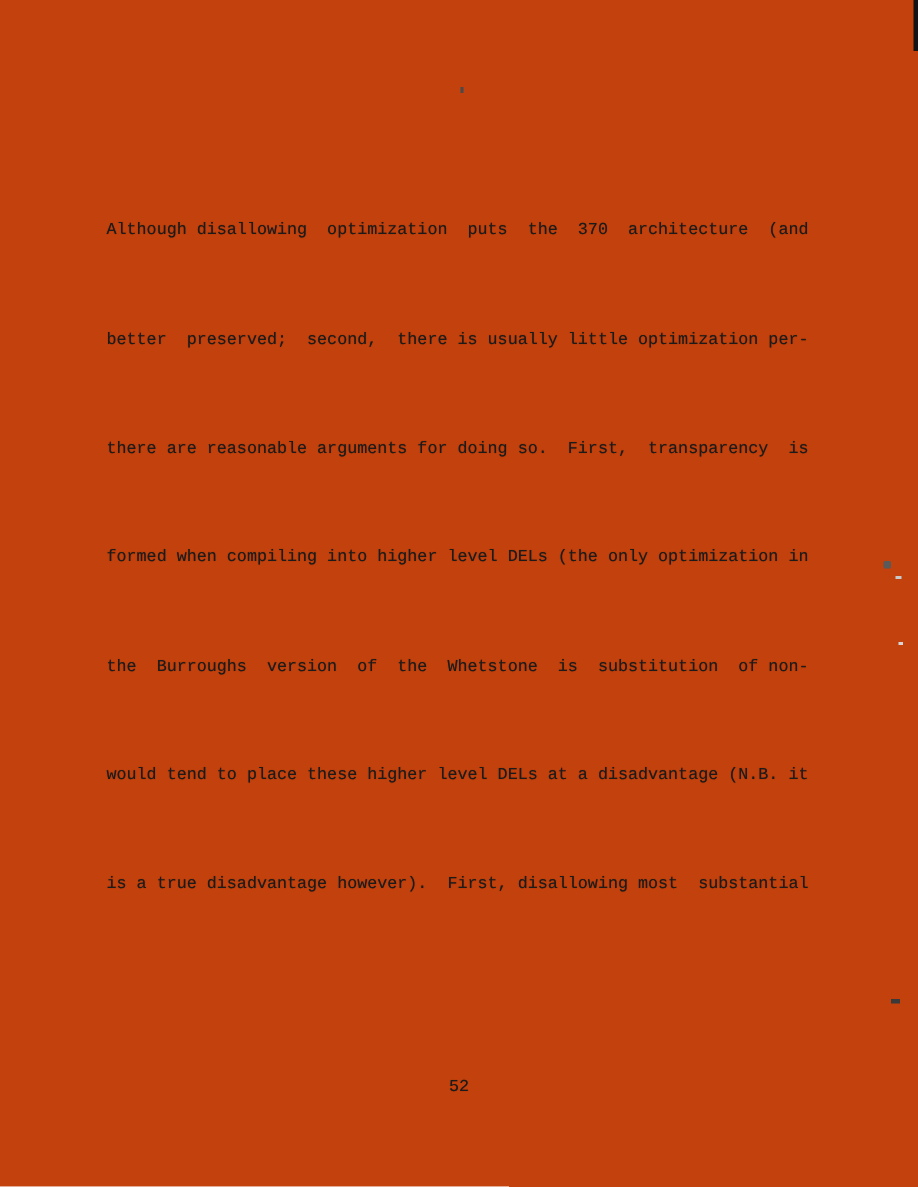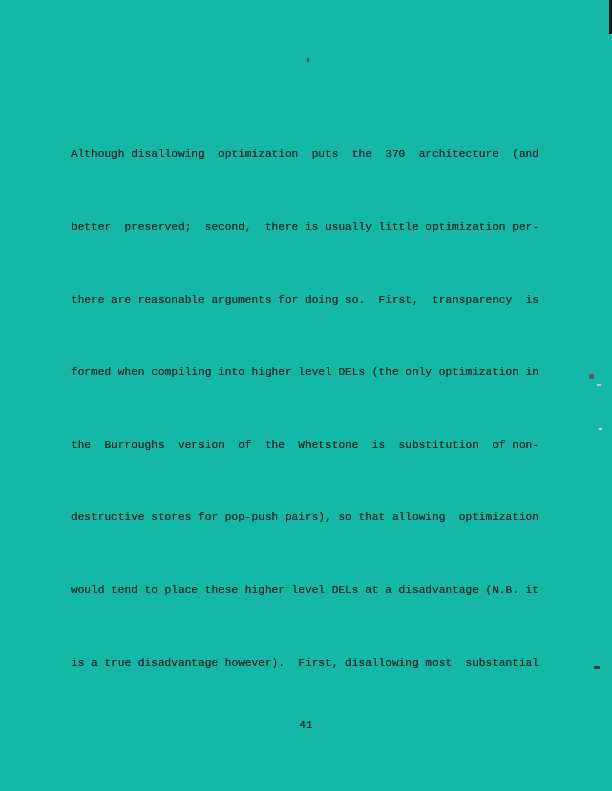--- a/index.html
+++ b/index.html
@@ -4,21 +4,21 @@
 <style>
   html, body {
     margin: 0;
     padding: 0;
     background: #ffffff;
   }
   .page {
     position: relative;
     width: 612px;
     height: 791px;
-    background: #14b8a6;
+    background: #c2410c;
     overflow: hidden;
     font-family: "Liberation Mono", "DejaVu Sans Mono", monospace;
   }
   .body-text {
     position: absolute;
     left: 71px;
     top: 94px;
     width: 470px;
     color: #1b1b1b;
     font-size: 11.15px;
@@ -77,42 +77,41 @@
 <body>
 
 <div class="page">
 
   <div class="body-text">
     <div class="text-line">Although disallowing  optimization  puts  the  370  architecture  (and</div>
     <div class="text-line">better  preserved;  second,  there is usually little optimization per-</div>
     <div class="text-line">there are reasonable arguments for doing so.  First,  transparency  is</div>
     <div class="text-line">formed when compiling into higher level DELs (the only optimization in</div>
     <div class="text-line">the  Burroughs  version  of  the  Whetstone  is  substitution  of non-</div>
-    <div class="text-line">destructive stores for pop-push pairs), so that allowing  optimization</div>
     <div class="text-line">would tend to place these higher level DELs at a disadvantage (N.B. it</div>
     <div class="text-line">is a true disadvantage however).  First, disallowing most  substantial</div>
     
     
     
     
     
     
     
     
     
     
     
     
     
     
     
     
   </div>
 
-  <div class="page-number">41</div>
+  <div class="page-number">52</div>
 
   <div class="artifact edge-bar"></div>
   <div class="artifact stray-dot"></div>
   <div class="artifact speck-mid-right"></div>
   <div class="artifact speck-faint-1"></div>
   <div class="artifact speck-faint-2"></div>
   <div class="artifact dash-low-right"></div>
 
 </div>
 

